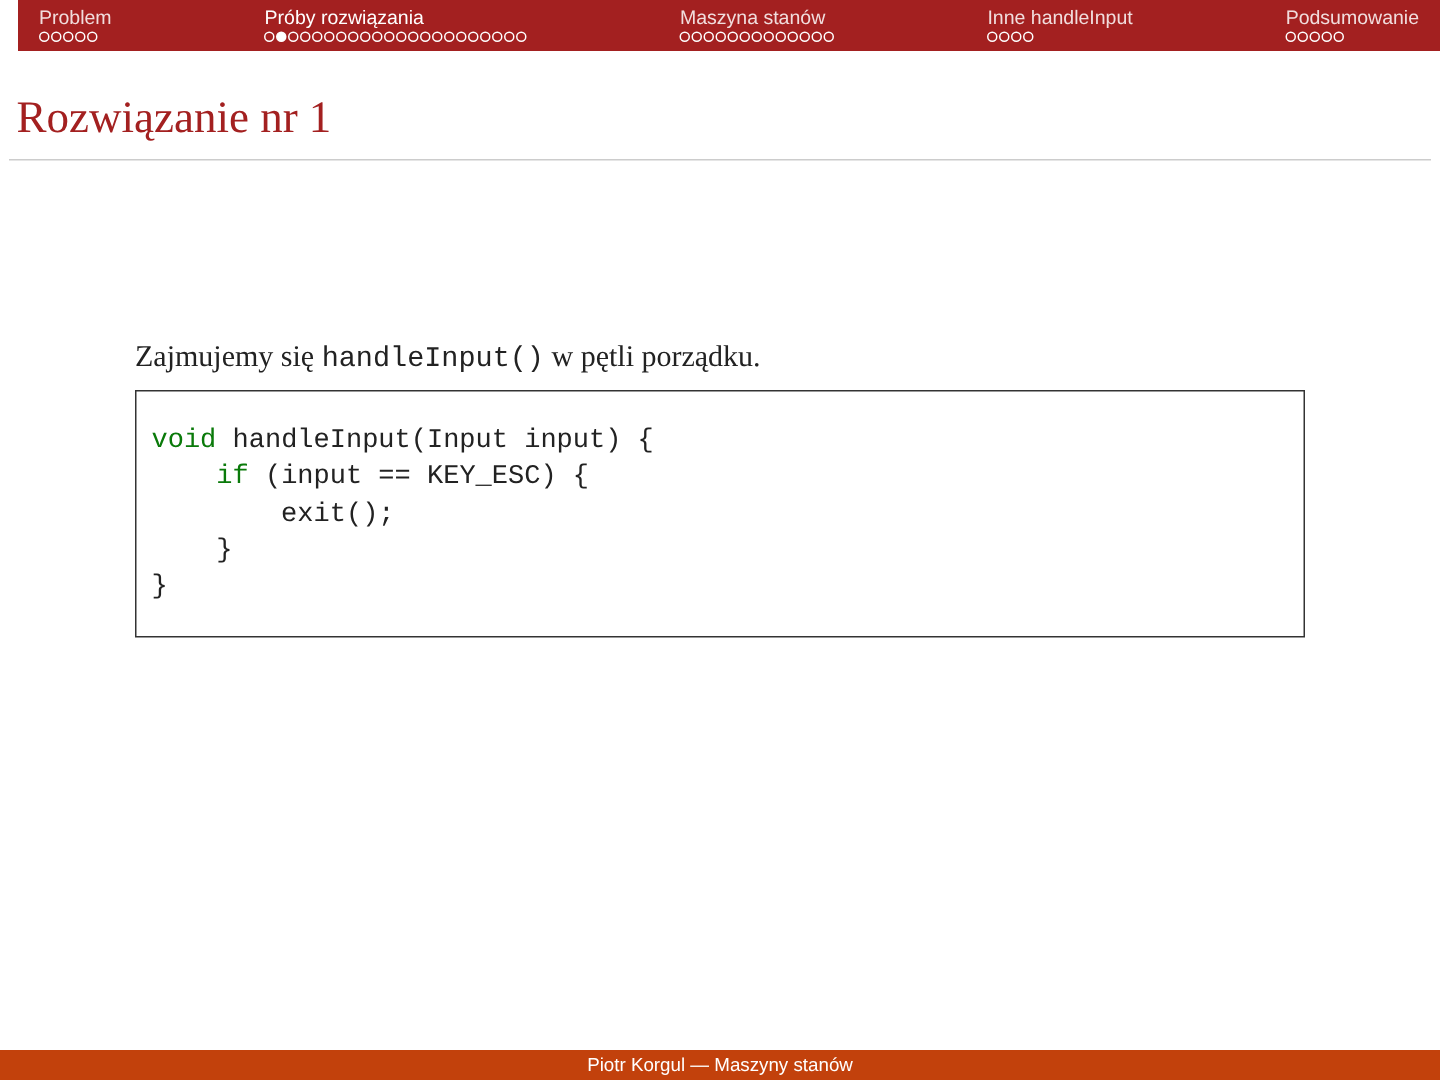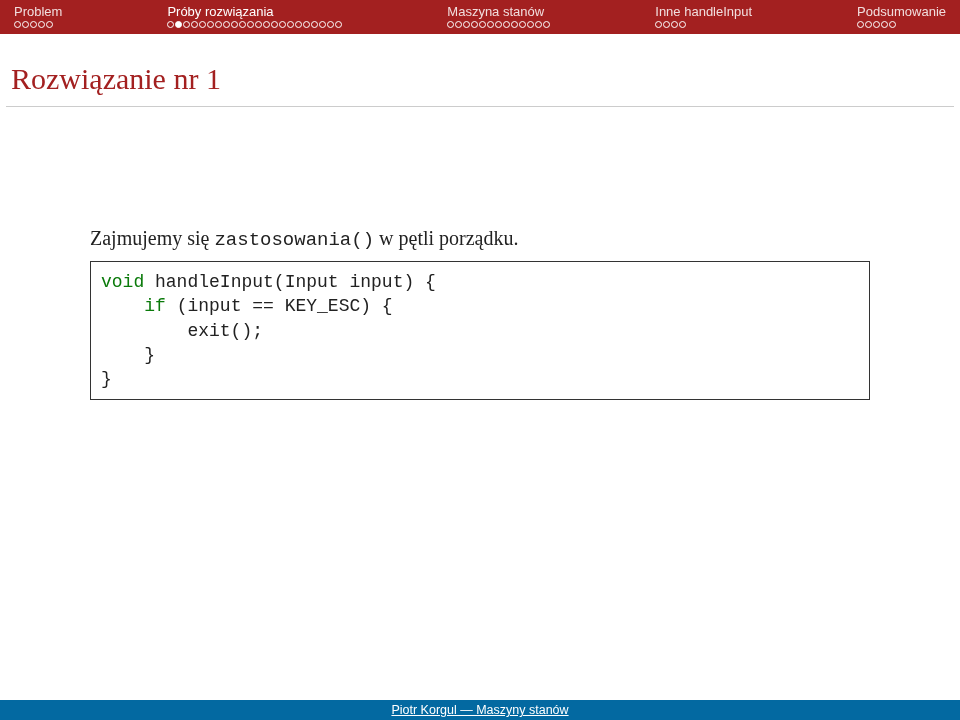--- a/index.html
+++ b/index.html
@@ -8,20 +8,21 @@
     font-family: Georgia, 'Times New Roman', serif;
     background: #fff; color: #333;
     position: relative; overflow: hidden;
   }
   .topbar {
     background: #a32020;
     display: flex;
     padding: 4px 14px 6px 14px;
     gap: 0;
     justify-content: space-between;
+    margin-left: 12px;
   }
   .nav-col { display: flex; flex-direction: column; align-items: flex-start; }
   .nav-lab {
     font-size: 13px; color: #fff; opacity: 0.85;
     margin-bottom: 2px; font-family: Arial, sans-serif;
   }
   .nav-lab.hl { opacity: 1; font-weight: 400; }
   .dots { display: flex; gap: 1px; }
   .dots .o, .dots .f {
     width: 7px; height: 7px; border-radius: 50%;
@@ -37,36 +38,35 @@
   }
   .rule { border-bottom: 1px solid #ccc; margin: 0 6px 0 6px; }
   .content {
     padding: 120px 90px 0 90px;
     font-size: 20px; color: #222;
   }
   .body-line { margin-bottom: 10px; }
   .inline-code { font-family: 'Courier New', monospace; font-size: 19px; }
   .codeblock {
     border: 1px solid #333;
-    padding: 8px 10px;
+    padding: 21px 10px;
     margin: 6px 0 14px 0;
     font-family: 'Courier New', monospace;
     font-size: 18px;
     white-space: pre;
     line-height: 1.35;
   }
   .kw { color: #0a7a0a; }
   .footer {
     position: absolute; bottom: 0; left: 0; right: 0;
-    background: #0369a1; color: #fff;
+    background: #c2410c; color: #fff;
     text-align: center;
     font-size: 12.5px;
     padding: 3px 0 3px 0;
     font-family: Arial, sans-serif;
-    text-decoration: underline;
   }
 </style>
 </head>
 <body>
 
 <div class="topbar">
     <div class="nav-col">
       <div class="nav-lab">Problem</div>
       <div class="dots">
         <span class="o"></span>
@@ -140,21 +140,21 @@
         <span class="o"></span>
       </div>
     </div>
   </div>
 
 <div class="slide-title">Rozwiązanie nr 1</div>
 <div class="rule"></div>
 
 <div class="content">
   <div class="body-line">
-    <span>Zajmujemy się </span><span class="inline-code">zastosowania()</span><span> w pętli porządku.</span>
+    <span>Zajmujemy się </span><span class="inline-code">handleInput()</span><span> w pętli porządku.</span>
   </div>
   <div class="codeblock"><span class="kw">void</span><span> handleInput(Input input) {</span>
 <span>    </span><span class="kw">if</span><span> (input == KEY_ESC) {</span>
 <span>        exit();</span>
 <span>    }</span>
 <span>}</span></div>
 </div>
 
 <div class="footer">Piotr Korgul — Maszyny stanów</div>
 

